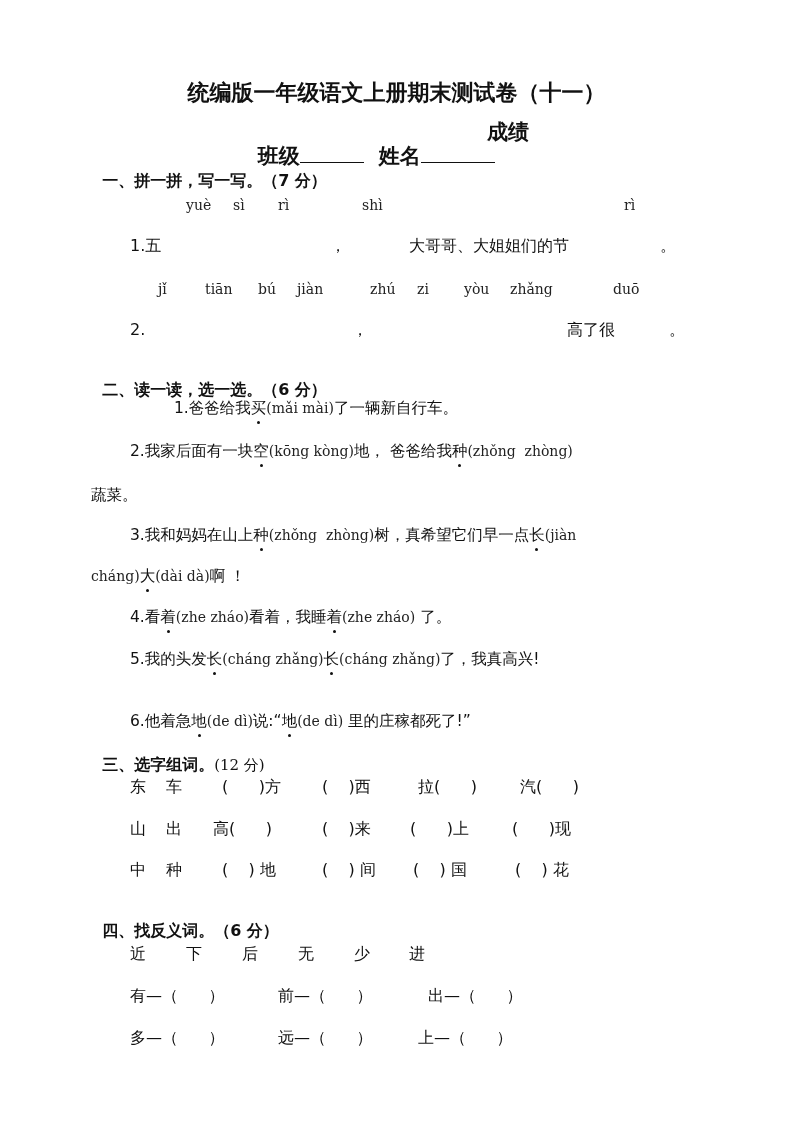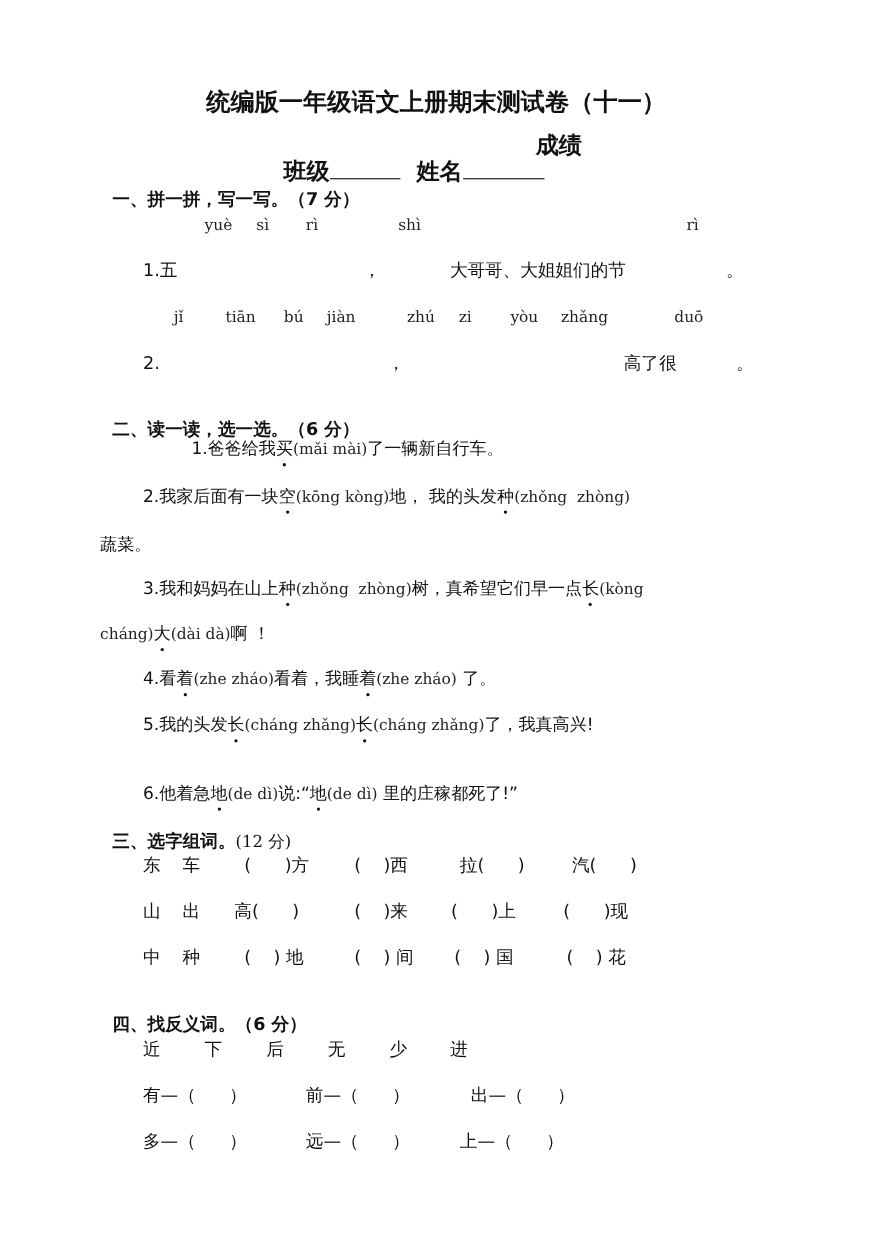--- a/index.html
+++ b/index.html
@@ -57,24 +57,24 @@
 <div class="abs txt" style="left:352px;top:320px;">，</div>
 <div class="abs txt" style="left:567px;top:320px;">高了很</div>
 <div class="abs txt" style="left:669px;top:320px;">。</div>
 
 <div class="abs sec" style="top:361px;">
   <span>二、读一读，选一选。</span><span class="pts">（6 分）</span>
 </div>
 
 <div class="abs q" style="left:130px;top:398px;margin-left:44px;"><span>1.爸爸给我</span><span class="dot">买</span><span class="py2">(mǎi mài)</span><span>了一辆新自行车。</span></div>
 
-<div class="abs q" style="left:130px;top:441px;"><span>2.我家后面有一块</span><span class="dot">空</span><span class="py2">(kōng kòng)</span><span>地， 我的头发</span><span class="dot">种</span><span class="py2">(zhǒng  zhòng)</span></div>
+<div class="abs q" style="left:130px;top:441px;"><span>2.我家后面有一块</span><span class="dot">空</span><span class="py2">(kōng kòng)</span><span>地， 爸爸给我</span><span class="dot">种</span><span class="py2">(zhǒng  zhòng)</span></div>
 <div class="abs q" style="left:91px;top:485px;">蔬菜。</div>
 
-<div class="abs q" style="left:130px;top:525px;"><span>3.我和妈妈在山上</span><span class="dot">种</span><span class="py2">(zhǒng  zhòng)</span><span>树，真希望它们早一点</span><span class="dot">长</span><span class="py2">(kòng</span></div>
+<div class="abs q" style="left:130px;top:525px;"><span>3.我和妈妈在山上</span><span class="dot">种</span><span class="py2">(zhǒng  zhòng)</span><span>树，真希望它们早一点</span><span class="dot">长</span><span class="py2">(jiàn</span></div>
 <div class="abs q" style="left:91px;top:566px;"><span class="py2">cháng)</span><span class="dot">大</span><span class="py2">(dài dà)</span><span>啊 ！</span></div>
 
 <div class="abs q" style="left:130px;top:607px;"><span>4.看</span><span class="dot">着</span><span class="py2">(zhe zháo)</span><span>看着，我睡</span><span class="dot">着</span><span class="py2">(zhe zháo)</span><span> 了。</span></div>
 
 <div class="abs q" style="left:130px;top:649px;"><span>5.我的头发</span><span class="dot">长</span><span class="py2">(cháng zhǎng)</span><span class="dot">长</span><span class="py2">(cháng zhǎng)</span><span>了，我真高兴!</span></div>
 
 <div class="abs q" style="left:130px;top:690px;margin-top:21px;"><span>6.他着急</span><span class="dot">地</span><span class="py2">(de dì)</span><span>说:“</span><span class="dot">地</span><span class="py2">(de dì)</span><span> 里的庄稼都死了!”</span></div>
 
 <div class="abs sec" style="top:736px;">
   <span>三、选字组词。</span><span class="pts" style="font-weight:normal;font-family:'DejaVu Serif',serif;font-size:15px;">(12 分)</span>

